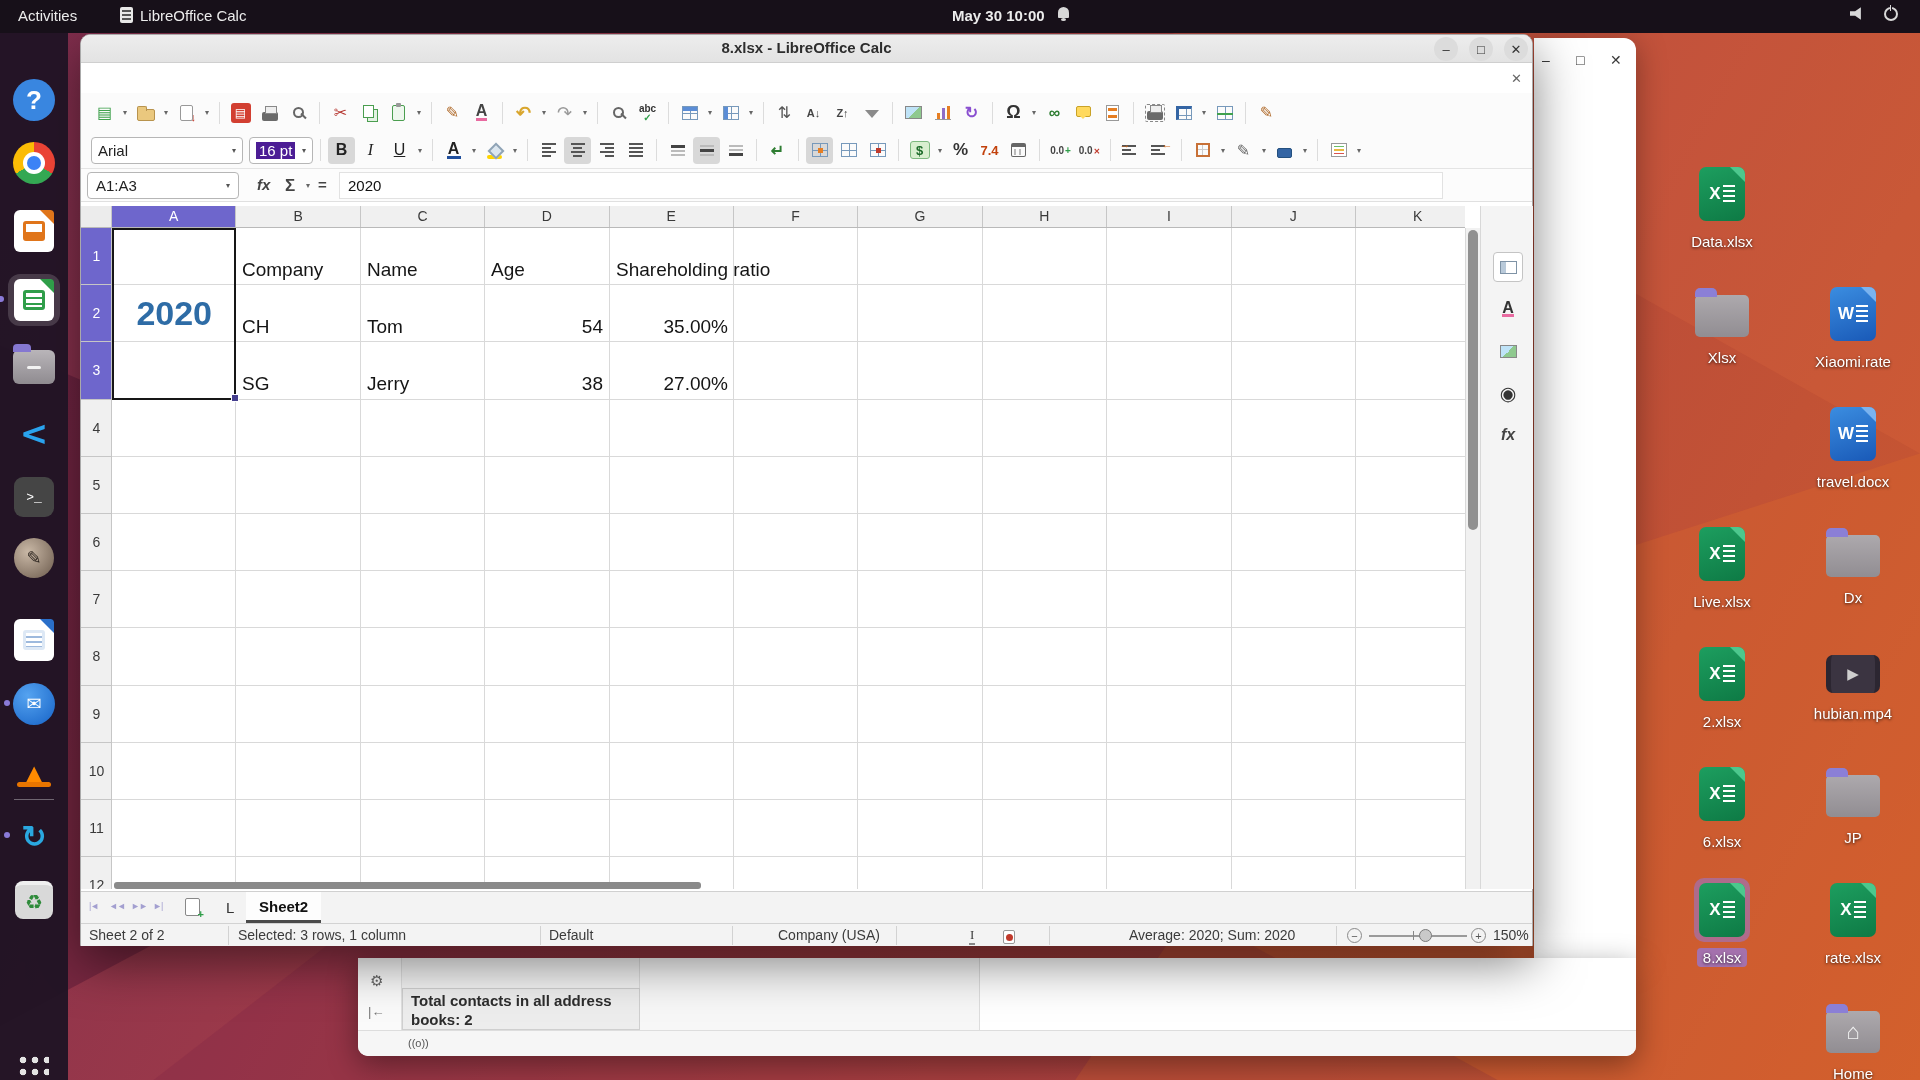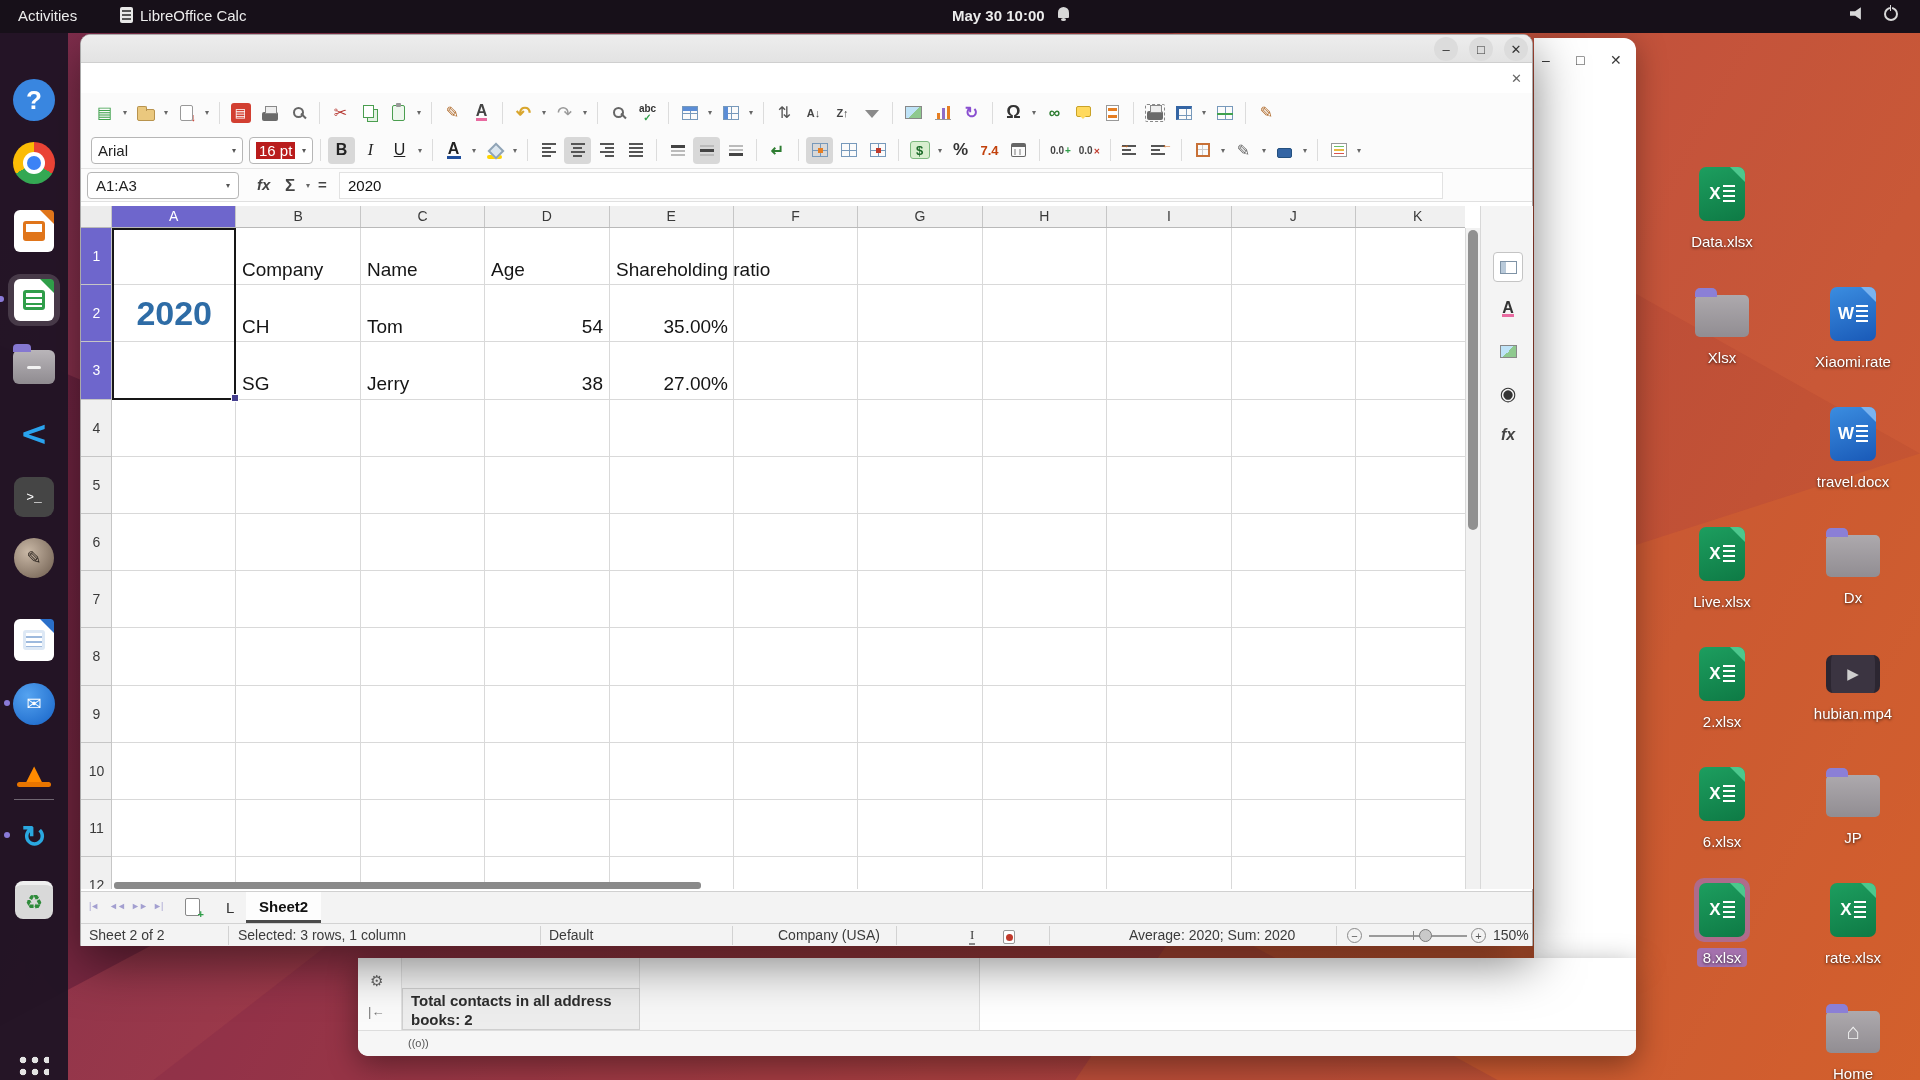--- a/index.html
+++ b/index.html
@@ -156,21 +156,21 @@
 .al-r i:nth-child(2),.al-r i:nth-child(4){width:9px;margin-left:auto}
 .va i{background:#bbb}
 .va.t i:first-child{background:#444;height:3px}
 .va.m i:nth-child(2){background:#444;height:3px}
 .va.b i:last-child{background:#444;height:3px}
 .indw{position:relative;width:20px}
 .indw .arr{position:absolute;top:-7px;font-size:11px;font-weight:bold;color:#d2691e}
 .indw.r .arr{left:-2px}.indw.l .arr{right:-2px}
 .combo{height:27px;border:1px solid #b6b6b6;border-radius:4px;background:#fff;display:flex;align-items:center;padding:0 6px;font-size:15px;color:#222;gap:6px}
 .combo .car{margin-left:auto;font-size:8px;color:#555}
-.selhl{background:#b91c1c;color:#fff;padding:0 3px}
+.selhl{background:#4c1d95;color:#fff;padding:0 3px}
 
 .fbar{position:absolute;left:0;top:134px;width:100%;height:33px;background:#fcfcfc;border-bottom:1px solid #e0e0e0}
 .namebox{position:absolute;left:6px;top:3px;width:152px;height:27px;border:1px solid #b6b6b6;border-radius:4px;background:#fff;font-size:15px;color:#222;display:flex;align-items:center;padding:0 8px}
 .namebox .car{margin-left:auto;font-size:8px;color:#555}
 .fsym{position:absolute;top:7px;font-size:15px;font-weight:bold;color:#444}
 .finput{position:absolute;left:258px;top:3px;width:1104px;height:27px;background:#fff;border:1px solid #e2e2e2;font-size:15px;color:#111;display:flex;align-items:center;padding:0 8px}
 
 .corner{position:absolute;left:0;top:171px;width:31px;height:22px;background:#ececec;border-right:1px solid #c6c6c6;border-bottom:1px solid #b9b9b9}
 .chead{position:absolute;left:31px;top:171px;width:1353px;height:22px;display:flex;background:#f0f0f0;border-bottom:1px solid #b9b9b9;overflow:hidden}
 .chc{width:124.4px;flex:0 0 124.4px;text-align:center;font-size:14px;color:#3a3a3a;line-height:21px;border-right:1px solid #c6c6c6}
@@ -340,20 +340,21 @@
     <span class="tbcoll">|←</span>
   </div>
   <div class="tbcol1"></div>
   <div class="tbcol2"></div>
   <div class="tbpanel">Total contacts in all address books: 2</div>
   <div class="tbstatus"><span>((o))</span></div>
 </div>
 
 <div class="lw">
   <div class="titlebar">
+    <div class="wtitle">8.xlsx - LibreOffice Calc</div>
     <div class="wbtn" style="left:1353px">
         <span>–</span>
       </div>
     <div class="wbtn" style="left:1388px">
         <span>□</span>
       </div>
     <div class="wbtn" style="left:1423px">
         <span>✕</span>
       </div>
   </div>

